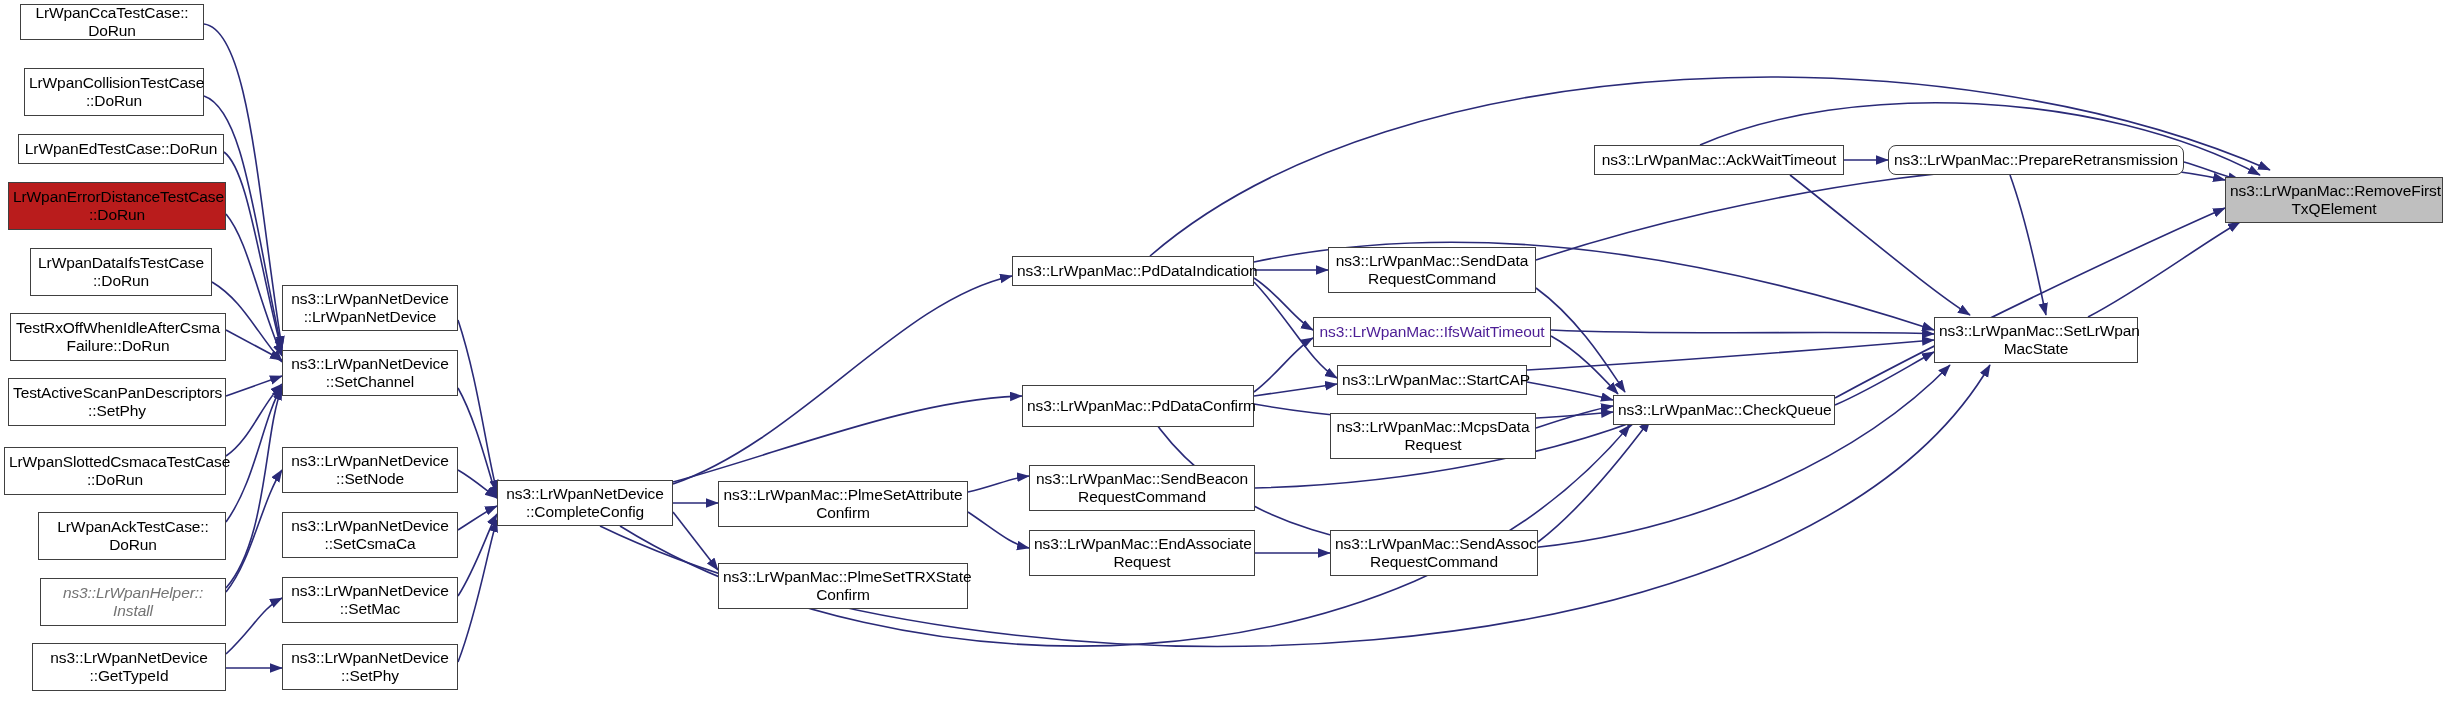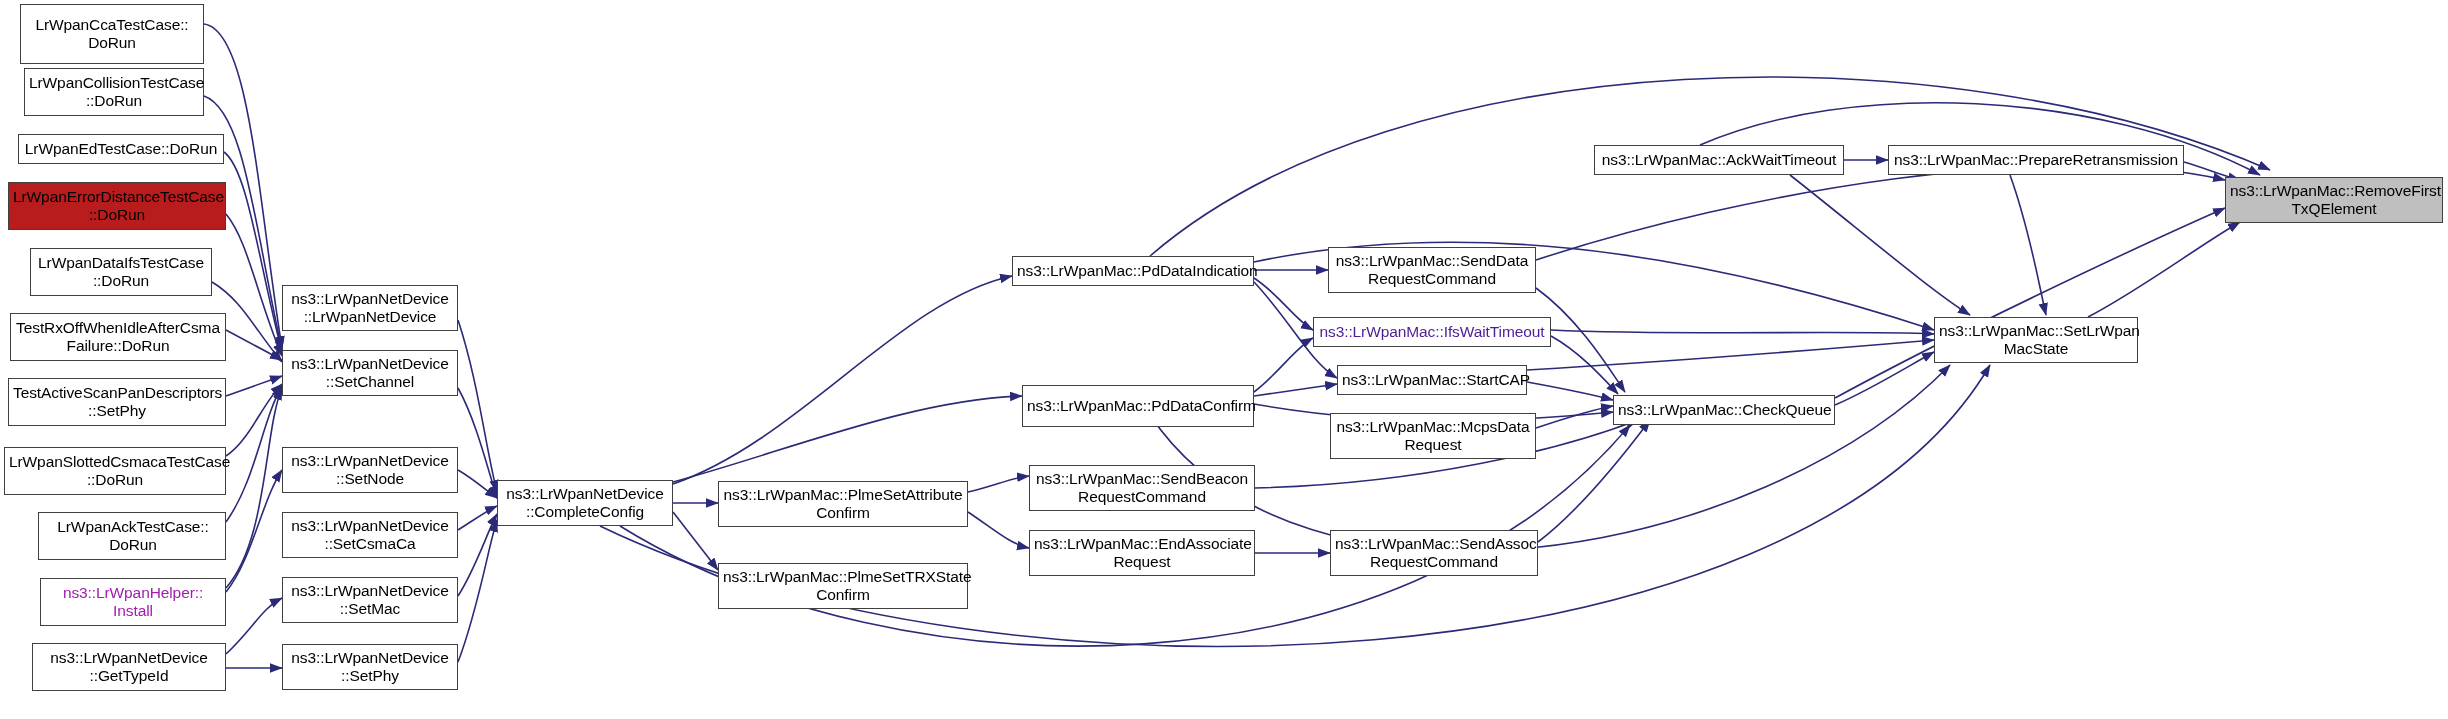--- a/index.html
+++ b/index.html
@@ -110,38 +110,38 @@
         <path d="M1700,145 C1850,80 2100,90 2260,175" fill="none" stroke="#2a2a78" stroke-width="1.6" marker-end="url(#arrow)"></path>
         <path d="M2184,162 C2205,168 2220,175 2240,180" fill="none" stroke="#2a2a78" stroke-width="1.6" marker-end="url(#arrow)"></path>
         <path d="M2010,175 C2030,230 2040,290 2046,315" fill="none" stroke="#2a2a78" stroke-width="1.6" marker-end="url(#arrow)"></path>
         <path d="M1536,260 C1750,190 2050,140 2225,180" fill="none" stroke="#2a2a78" stroke-width="1.6" marker-end="url(#arrow)"></path>
         <path d="M1551,330 C1680,336 1850,330 1934,334" fill="none" stroke="#2a2a78" stroke-width="1.6" marker-end="url(#arrow)"></path>
         <path d="M1527,370 C1660,362 1840,348 1934,340" fill="none" stroke="#2a2a78" stroke-width="1.6" marker-end="url(#arrow)"></path>
         <path d="M600,526 C1000,719 1800,690 1990,365" fill="none" stroke="#2a2a78" stroke-width="1.6" marker-end="url(#arrow)"></path>
       </g>
   </svg>
   <div id="node-layer">
-      <div class="node" style="left: 20px; top: 4px; width: 184px; height: 60px; border-color: rgb(64, 64, 64); background: rgb(255, 255, 255); color: rgb(0, 0, 0); justify-content: flex-end;"><span class="node-label">LrWpanCcaTestCase::
+      <div class="node" style="left: 20px; top: 4px; width: 184px; height: 36px; border-color: rgb(64, 64, 64); background: rgb(255, 255, 255); color: rgb(0, 0, 0); justify-content: flex-end;"><span class="node-label">LrWpanCcaTestCase::
 DoRun</span></div>
       <div class="node" style="left: 24px; top: 68px; width: 180px; height: 48px; border-color: rgb(64, 64, 64); background: rgb(255, 255, 255); color: rgb(0, 0, 0);"><span class="node-label">LrWpanCollisionTestCase
 ::DoRun</span></div>
       <div class="node" style="left: 18px; top: 134px; width: 206px; height: 30px; border-color: rgb(64, 64, 64); background: rgb(255, 255, 255); color: rgb(0, 0, 0);"><span class="node-label">LrWpanEdTestCase::DoRun</span></div>
       <div class="node" style="left: 8px; top: 182px; width: 218px; height: 48px; border-color: rgb(64, 64, 64); background: #b91c1c; color: rgb(0, 0, 0);"><span class="node-label">LrWpanErrorDistanceTestCase
 ::DoRun</span></div>
       <div class="node" style="left: 30px; top: 248px; width: 182px; height: 48px; border-color: rgb(64, 64, 64); background: rgb(255, 255, 255); color: rgb(0, 0, 0);"><span class="node-label">LrWpanDataIfsTestCase
 ::DoRun</span></div>
       <div class="node" style="left: 10px; top: 313px; width: 216px; height: 48px; border-color: rgb(64, 64, 64); background: rgb(255, 255, 255); color: rgb(0, 0, 0);"><span class="node-label">TestRxOffWhenIdleAfterCsma
 Failure::DoRun</span></div>
       <div class="node" style="left: 8px; top: 378px; width: 218px; height: 48px; border-color: rgb(64, 64, 64); background: rgb(255, 255, 255); color: rgb(0, 0, 0);"><span class="node-label">TestActiveScanPanDescriptors
 ::SetPhy</span></div>
       <div class="node" style="left: 4px; top: 447px; width: 222px; height: 48px; border-color: rgb(64, 64, 64); background: rgb(255, 255, 255); color: rgb(0, 0, 0);"><span class="node-label">LrWpanSlottedCsmacaTestCase
 ::DoRun</span></div>
       <div class="node" style="left: 38px; top: 512px; width: 188px; height: 48px; border-color: rgb(64, 64, 64); background: rgb(255, 255, 255); color: rgb(0, 0, 0); padding-left: 6px;"><span class="node-label">LrWpanAckTestCase::
 DoRun</span></div>
-      <div class="node" style="left: 40px; top: 578px; width: 186px; height: 48px; border-color: rgb(64, 64, 64); background: rgb(255, 255, 255); color: #a21caf;"><span class="node-label">ns3::LrWpanHelper::
+      <div class="node" style="left: 40px; top: 578px; width: 186px; height: 48px; border-color: rgb(64, 64, 64); background: rgb(255, 255, 255); color: #737373; font-style: italic;"><span class="node-label">ns3::LrWpanHelper::
 Install</span></div>
       <div class="node" style="left: 32px; top: 643px; width: 194px; height: 48px; border-color: rgb(64, 64, 64); background: rgb(255, 255, 255); color: rgb(0, 0, 0);"><span class="node-label">ns3::LrWpanNetDevice
 ::GetTypeId</span></div>
       <div class="node" style="left: 282px; top: 285px; width: 176px; height: 46px; border-color: rgb(64, 64, 64); background: rgb(255, 255, 255); color: rgb(0, 0, 0);"><span class="node-label">ns3::LrWpanNetDevice
 ::LrWpanNetDevice</span></div>
       <div class="node" style="left: 282px; top: 350px; width: 176px; height: 46px; border-color: rgb(64, 64, 64); background: rgb(255, 255, 255); color: rgb(0, 0, 0);"><span class="node-label">ns3::LrWpanNetDevice
 ::SetChannel</span></div>
       <div class="node" style="left: 282px; top: 447px; width: 176px; height: 46px; border-color: rgb(64, 64, 64); background: rgb(255, 255, 255); color: rgb(0, 0, 0);"><span class="node-label">ns3::LrWpanNetDevice
 ::SetNode</span></div>
       <div class="node" style="left: 282px; top: 512px; width: 176px; height: 46px; border-color: rgb(64, 64, 64); background: rgb(255, 255, 255); color: rgb(0, 0, 0);"><span class="node-label">ns3::LrWpanNetDevice
@@ -167,17 +167,17 @@
       <div class="node" style="left: 1313px; top: 317px; width: 238px; height: 30px; border-color: rgb(64, 64, 64); background: rgb(255, 255, 255); color: #4c1d95;"><span class="node-label">ns3::LrWpanMac::IfsWaitTimeout</span></div>
       <div class="node" style="left: 1337px; top: 365px; width: 190px; height: 30px; border-color: rgb(64, 64, 64); background: rgb(255, 255, 255); color: rgb(0, 0, 0);"><span class="node-label">ns3::LrWpanMac::StartCAP</span></div>
       <div class="node" style="left: 1330px; top: 413px; width: 206px; height: 46px; border-color: rgb(64, 64, 64); background: rgb(255, 255, 255); color: rgb(0, 0, 0);"><span class="node-label">ns3::LrWpanMac::McpsData
 Request</span></div>
       <div class="node" style="left: 1330px; top: 530px; width: 208px; height: 46px; border-color: rgb(64, 64, 64); background: rgb(255, 255, 255); color: rgb(0, 0, 0);"><span class="node-label">ns3::LrWpanMac::SendAssoc
 RequestCommand</span></div>
       <div class="node" style="left: 1613px; top: 395px; width: 222px; height: 30px; border-color: rgb(64, 64, 64); background: rgb(255, 255, 255); color: rgb(0, 0, 0);"><span class="node-label">ns3::LrWpanMac::CheckQueue</span></div>
       <div class="node" style="left: 1934px; top: 317px; width: 204px; height: 46px; border-color: rgb(64, 64, 64); background: rgb(255, 255, 255); color: rgb(0, 0, 0);"><span class="node-label">ns3::LrWpanMac::SetLrWpan
 MacState</span></div>
       <div class="node" style="left: 1594px; top: 145px; width: 250px; height: 30px; border-color: rgb(64, 64, 64); background: rgb(255, 255, 255); color: rgb(0, 0, 0);"><span class="node-label">ns3::LrWpanMac::AckWaitTimeout</span></div>
-      <div class="node" style="left: 1888px; top: 145px; width: 296px; height: 30px; border-color: rgb(64, 64, 64); background: rgb(255, 255, 255); color: rgb(0, 0, 0);"><span class="node-label">ns3::LrWpanMac::PrepareRetransmission</span></div>
+      <div class="node" style="left: 1888px; top: 145px; width: 296px; height: 30px; border-color: rgb(64, 64, 64); background: rgb(255, 255, 255); color: rgb(0, 0, 0); border-radius: 8px;"><span class="node-label">ns3::LrWpanMac::PrepareRetransmission</span></div>
       <div class="node highlight" style="left: 2225px; top: 177px; width: 218px; height: 46px; border-color: rgb(64, 64, 64); background: rgb(191, 191, 191); color: rgb(0, 0, 0);"><span class="node-label">ns3::LrWpanMac::RemoveFirst
 TxQElement</span></div>
     </div>
 </div>
 
 </body></html>

